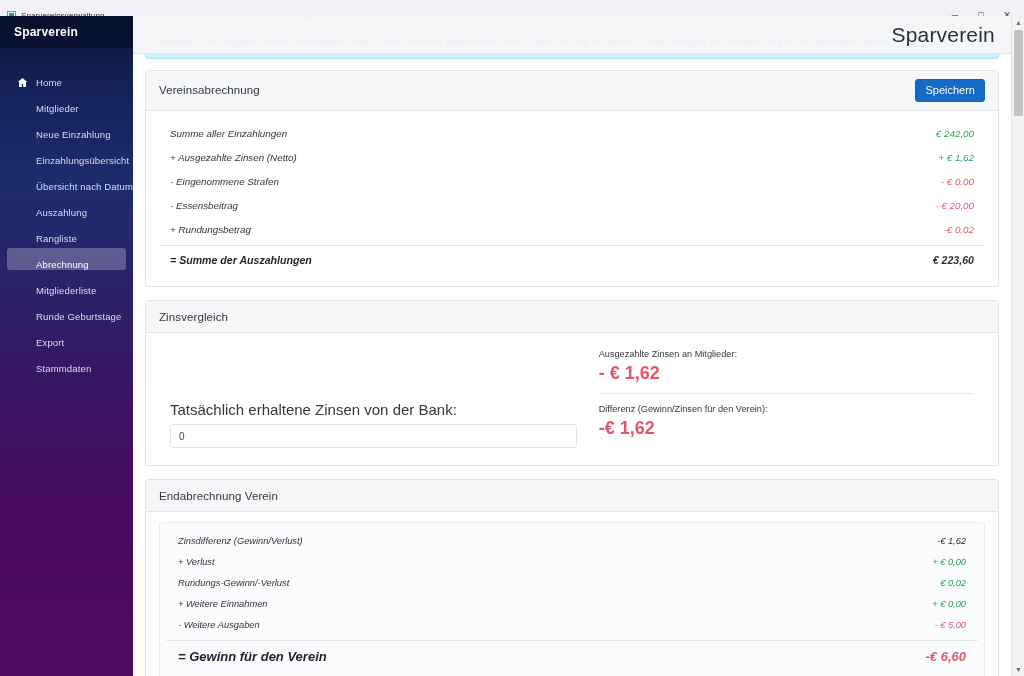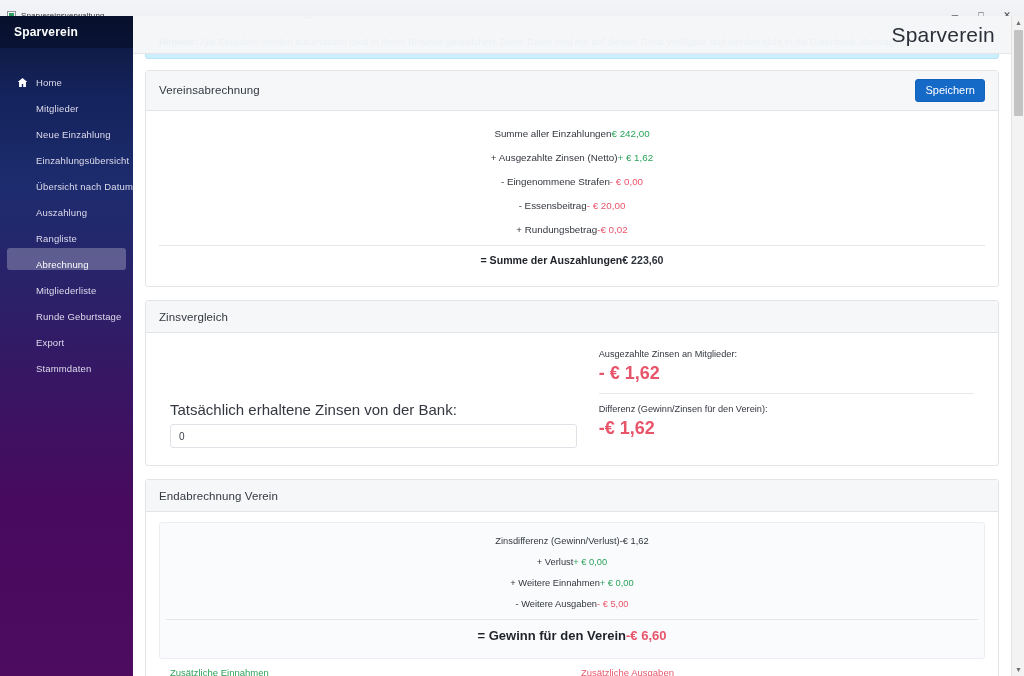--- a/index.html
+++ b/index.html
@@ -174,25 +174,26 @@
     font-size: 11px;
     padding: 4px 9px;
     cursor: pointer;
     font-family: inherit;
     line-height: 1.2;
   }
 
   
   .ledger { width: 100%; }
   .ledger-row {
-    display: flex; align-items: center; justify-content: center;
+    display: flex; align-items: center; justify-content: space-between;
     height: 24px;
     padding: 0 11px;
     font-size: 9.8px;
     color: #303views;
+    font-style: italic;
   }
   .ledger-row { color: #32363d; }
   .ledger-row .lbl { white-space: nowrap; }
   .ledger-row .amt { white-space: nowrap; text-align: right; }
   .ledger-row.total {
     border-top: 1px solid #e4e6ea;
     margin-top: 4px;
     height: 28px;
     font-weight: 700;
     font-size: 10.6px;
@@ -444,20 +445,24 @@
                 <div class="ledger-row">
                   <span class="lbl">Zinsdifferenz (Gewinn/Verlust)</span>
                   <span class="amt neu">-€ 1,62</span>
                 </div>
 
                 <div class="ledger-row">
                   <span class="lbl">+ Verlust</span>
                   <span class="amt pos">+ € 0,00</span>
                 </div>
 
+                <div class="ledger-row">
+                  <span class="lbl">Rundungs-Gewinn/-Verlust</span>
+                  <span class="amt pos">€ 0,02</span>
+                </div>
 
                 <div class="ledger-row">
                   <span class="lbl">+ Weitere Einnahmen</span>
                   <span class="amt pos">+ € 0,00</span>
                 </div>
 
                 <div class="ledger-row">
                   <span class="lbl">- Weitere Ausgaben</span>
                   <span class="amt neg">- € 5,00</span>
                 </div>

